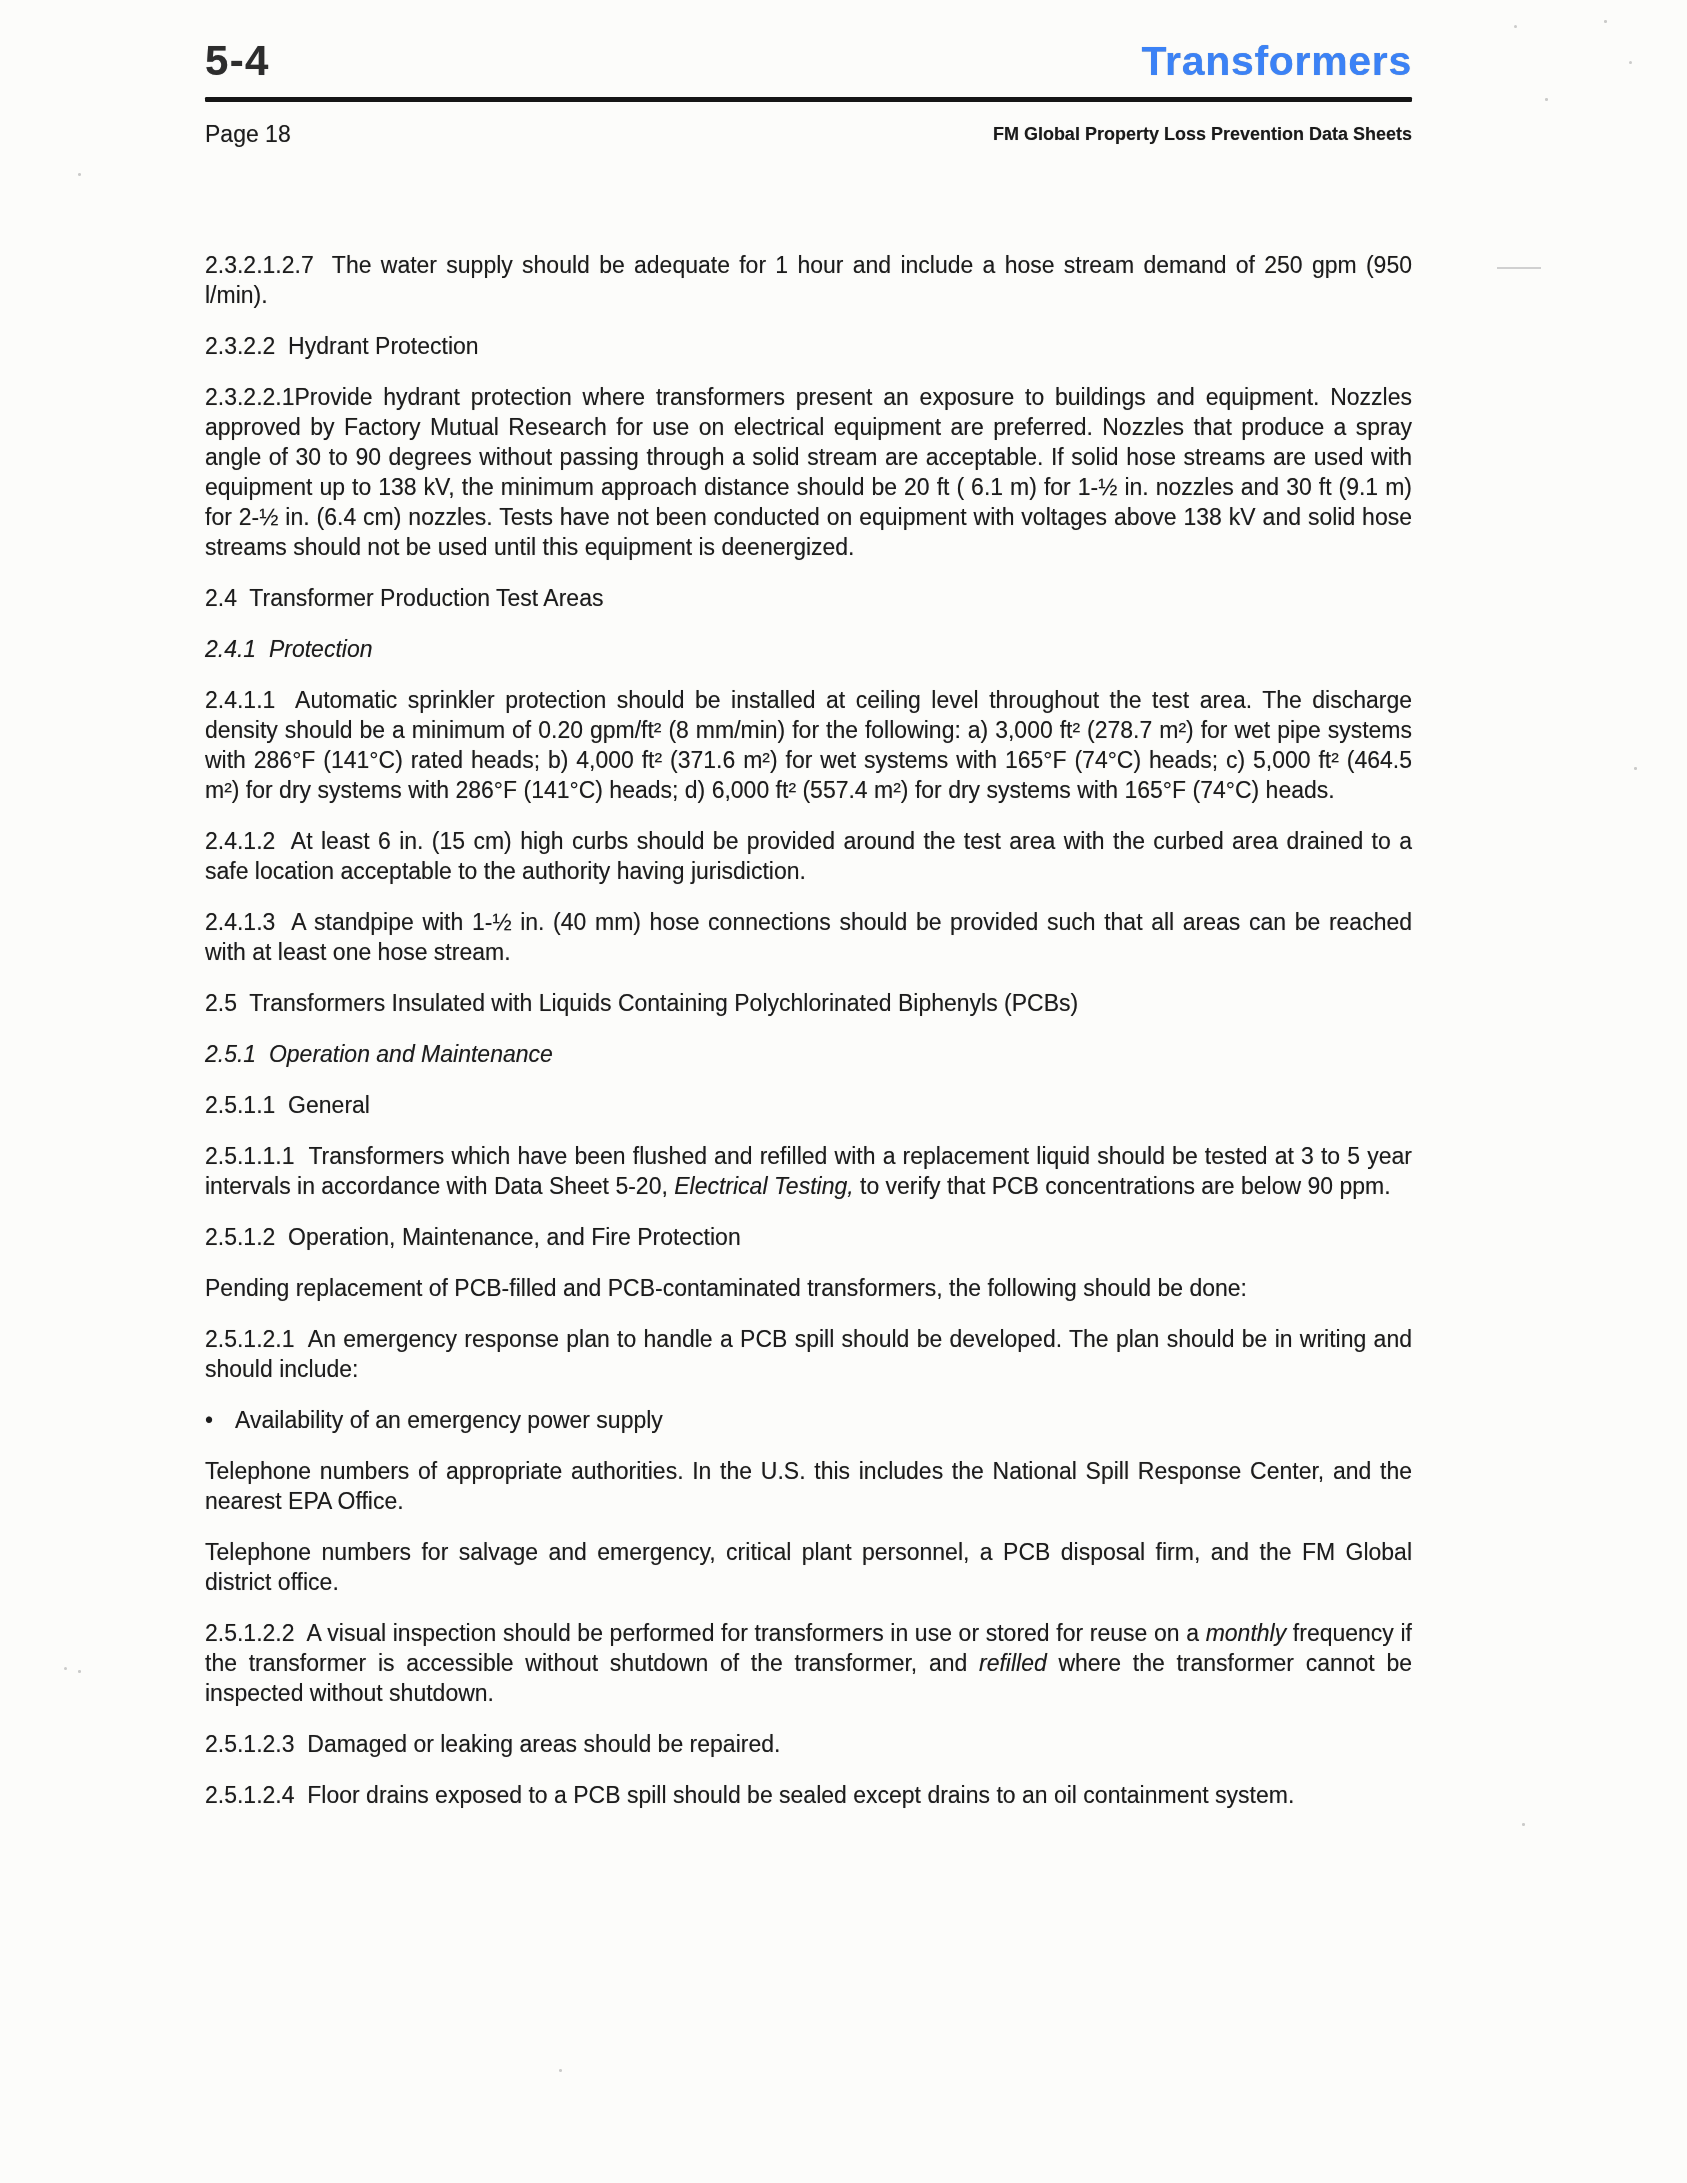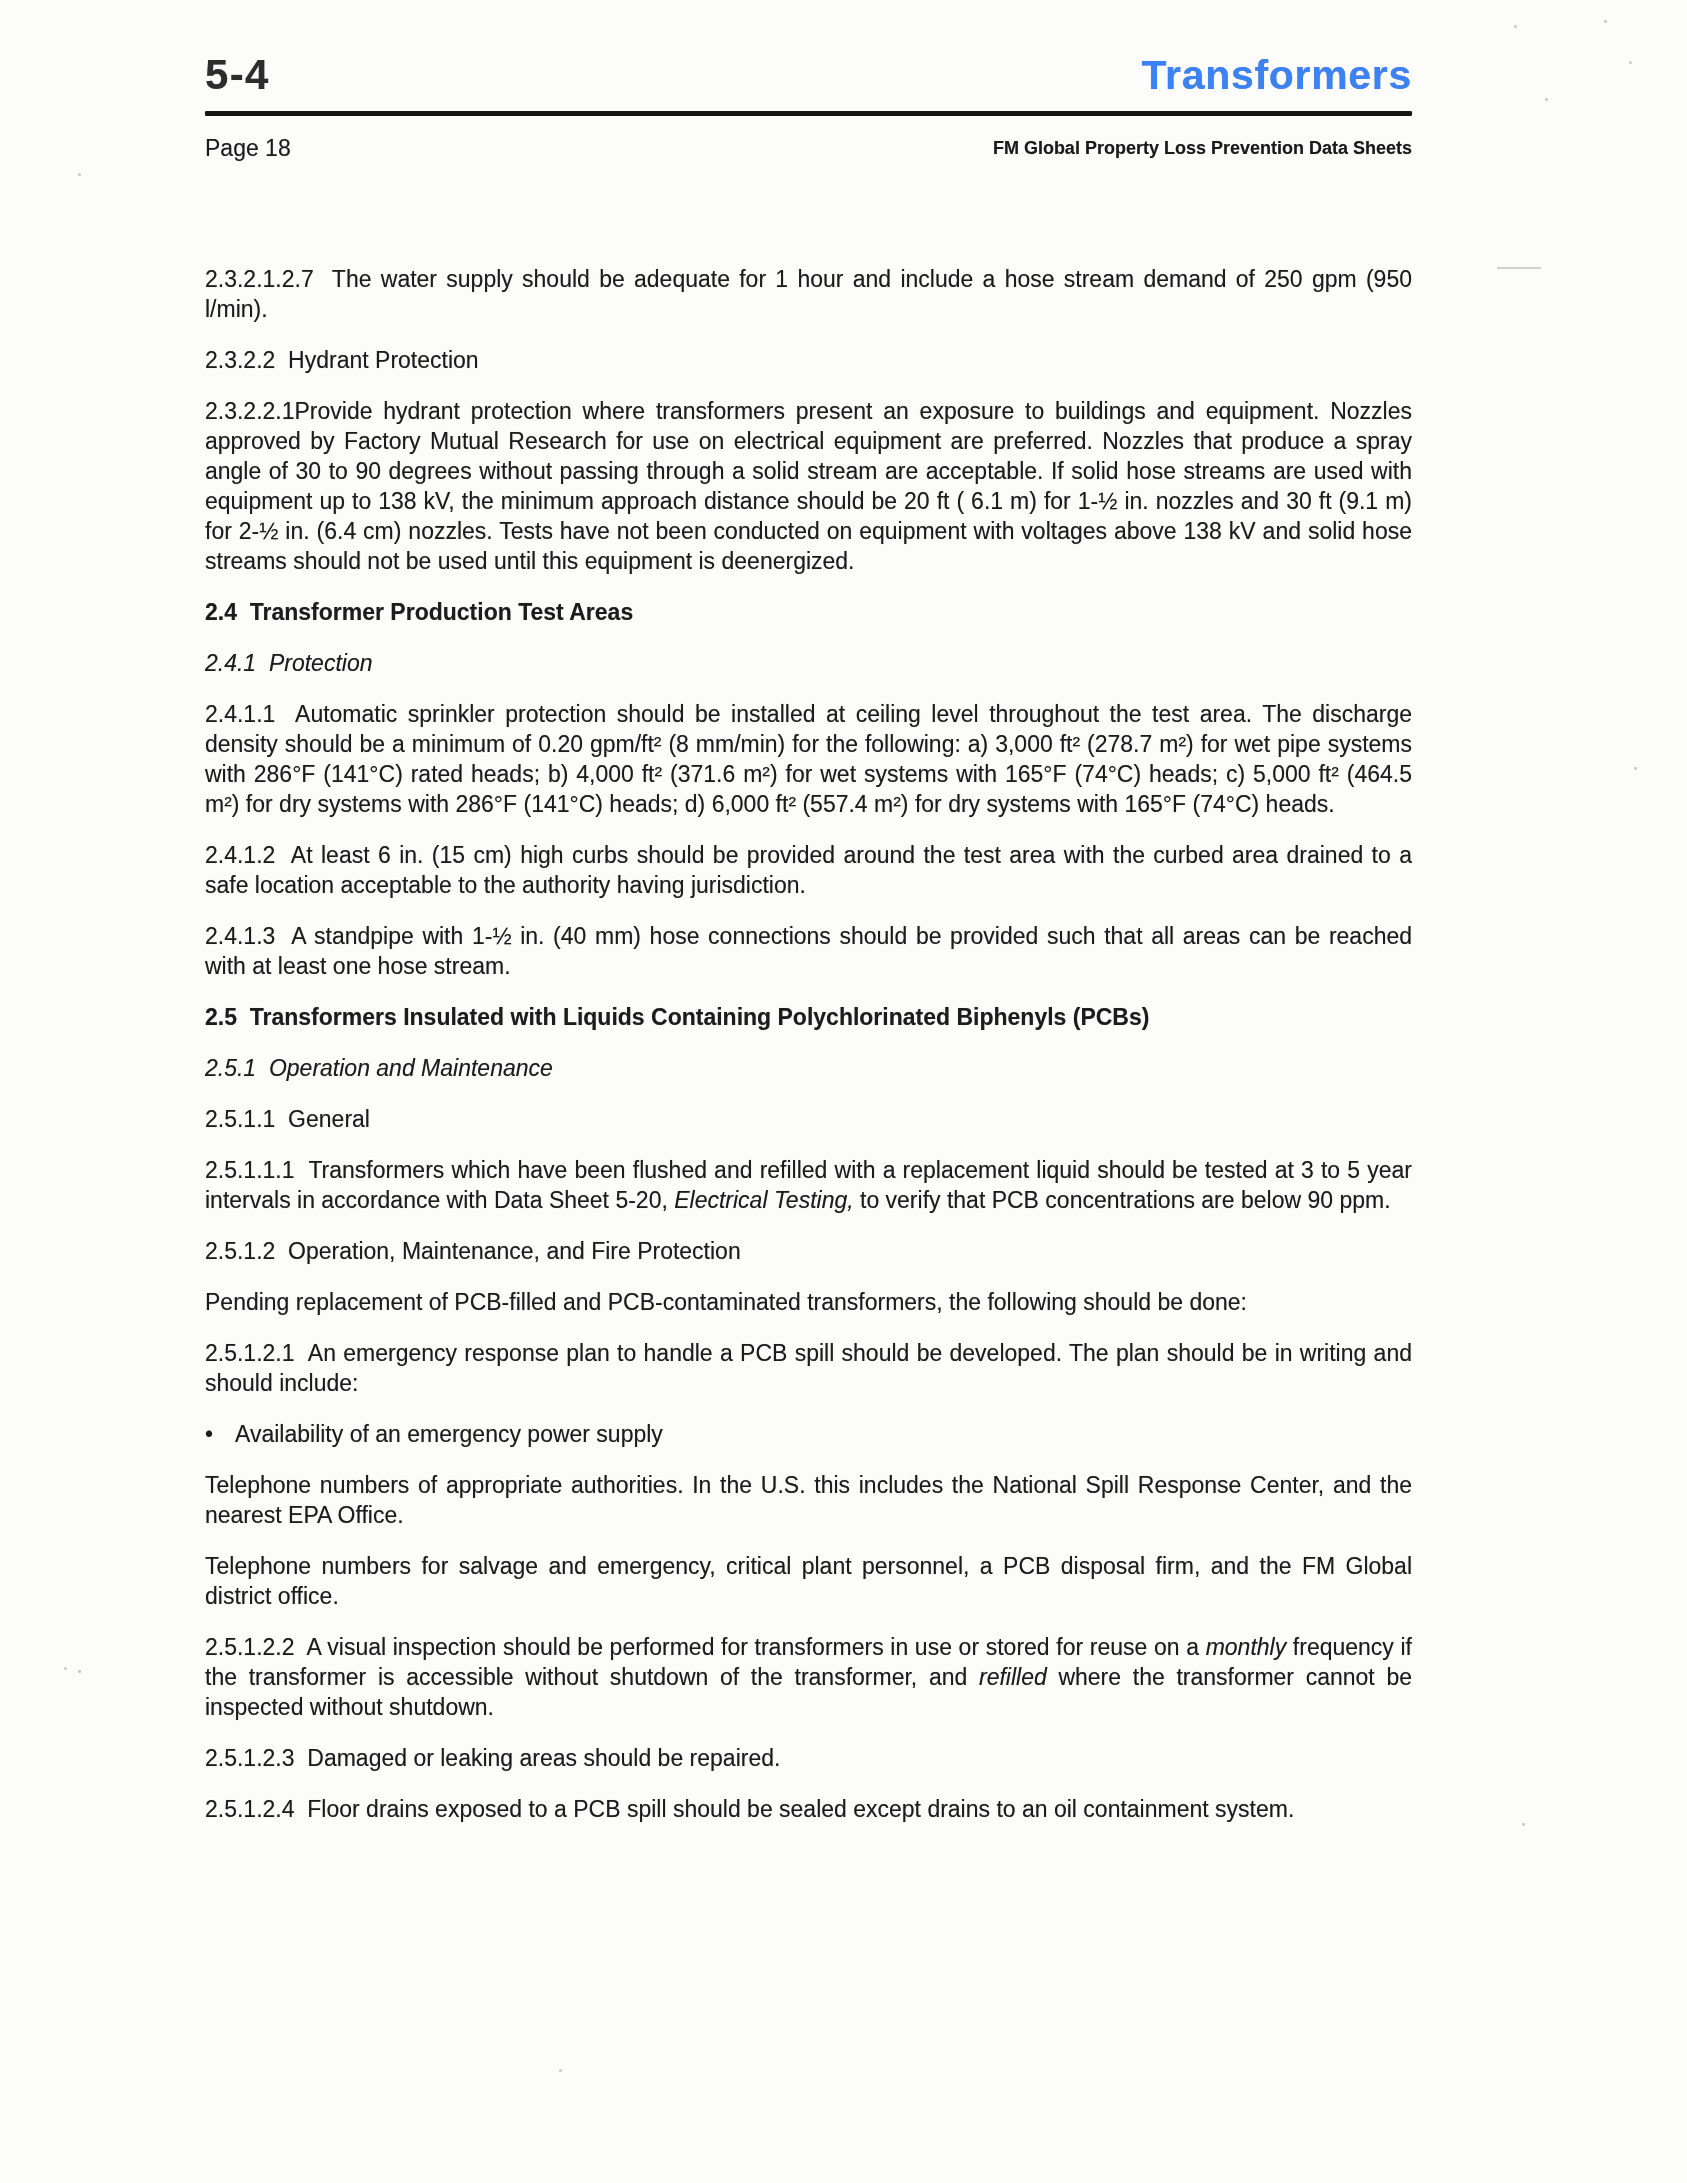--- a/index.html
+++ b/index.html
@@ -16,21 +16,21 @@
   .col {
     position: absolute;
     left: 205px;
     top: 0;
     width: 1207px;
   }
   .header-row {
     display: flex;
     justify-content: space-between;
     align-items: flex-end;
-    padding-top: 54px;
+    padding-top: 40px;
   }
   .doc-number {
     font-size: 42px;
     font-weight: 700;
     line-height: 1;
     letter-spacing: 1.3px;
     color: #2d2d2d;
   }
   .doc-title {
     font-size: 41px;
@@ -54,21 +54,21 @@
   .page-label { font-size: 23px; line-height: 29px; }
   .org-title  { font-size: 18px; font-weight: 700; line-height: 29px; color: #1a1a1a; }
   .doc-body { margin-top: 101px; }
   .para {
     margin: 0 0 21px 0;
     font-size: 23px;
     line-height: 30px;
     text-align: justify;
   }
   .head { text-align: left; }
-  .bold { font-weight: 700; }
+  .bold { font-weight: 400; }
   .ital { font-style: italic; }
   .sect-gap { margin-top: 8px; }
   .bullet-row {
     display: flex;
     margin: 0 0 21px 0;
     font-size: 23px;
     line-height: 30px;
   }
   .bullet-glyph { width: 30px; flex: 0 0 30px; }
   .footer {

